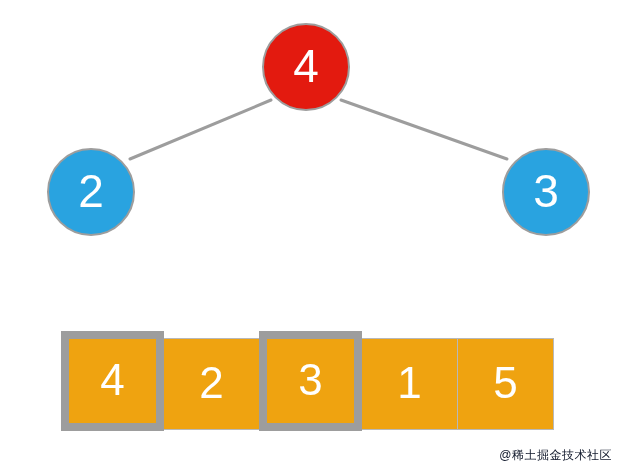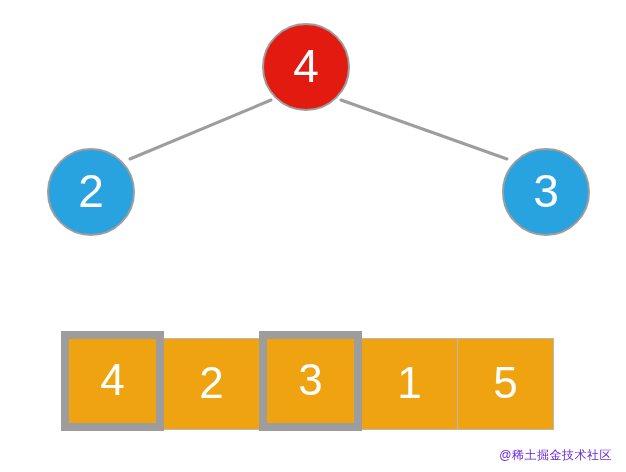--- a/index.html
+++ b/index.html
@@ -96,21 +96,21 @@
     line-height: 1;
     font-family: "Liberation Sans", sans-serif;
     transform: translateY(-1px);
   }
 
   
   #watermark {
     position: absolute;
     right: 14px;
     bottom: 8px;
-    color: #6d28d9;
+    color: #0f172a;
     font-size: 12px;
     letter-spacing: 0.5px;
     font-family: "Liberation Sans", "DejaVu Sans", sans-serif;
     white-space: nowrap;
     user-select: none;
   }
 </style>
 </head>
 <body>
 

